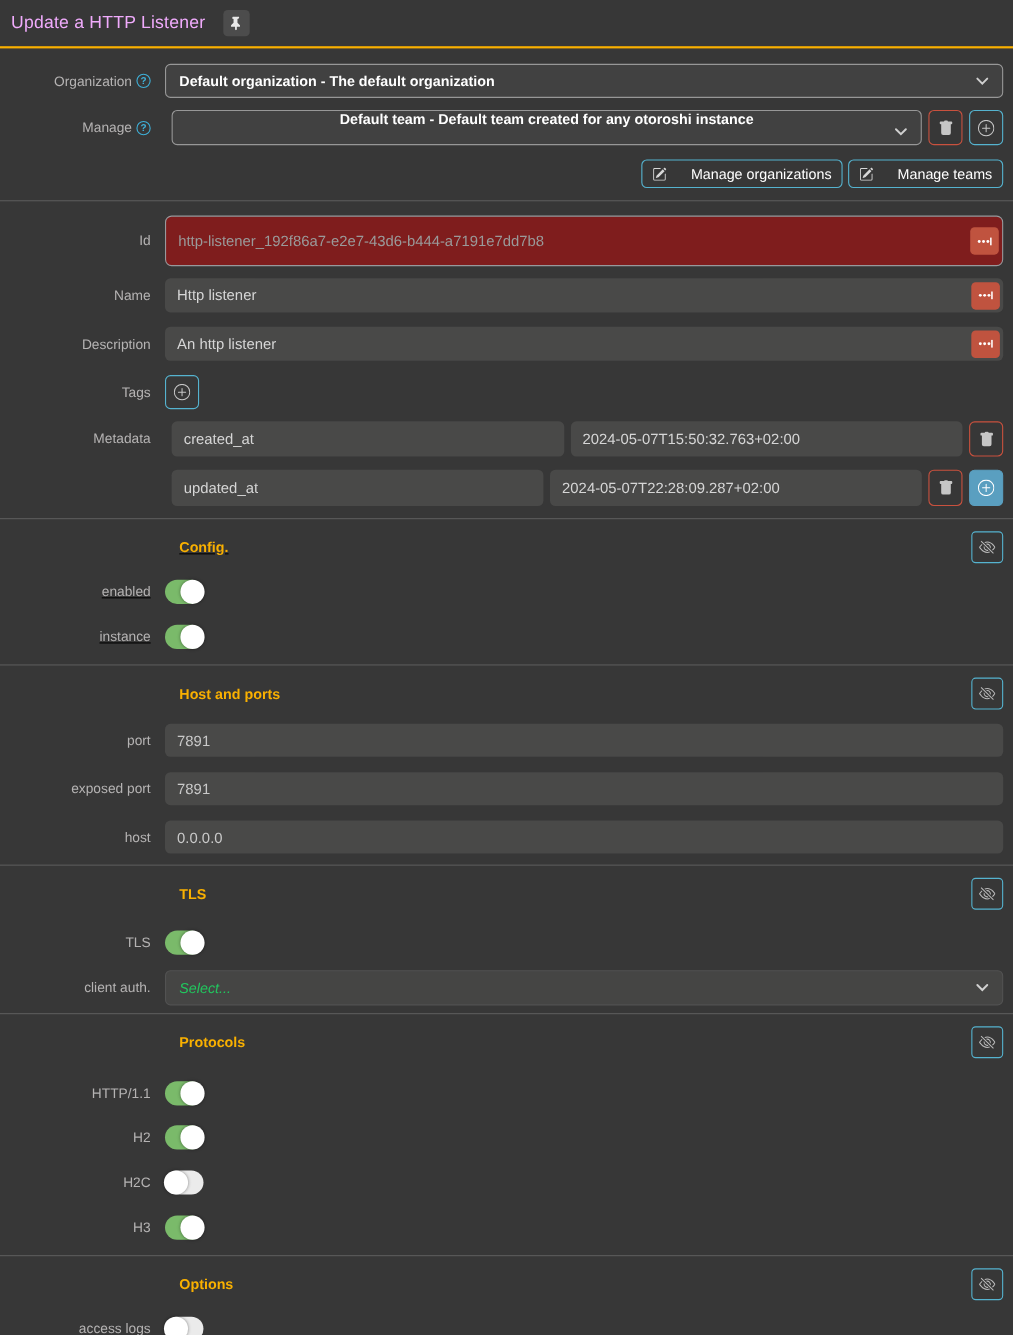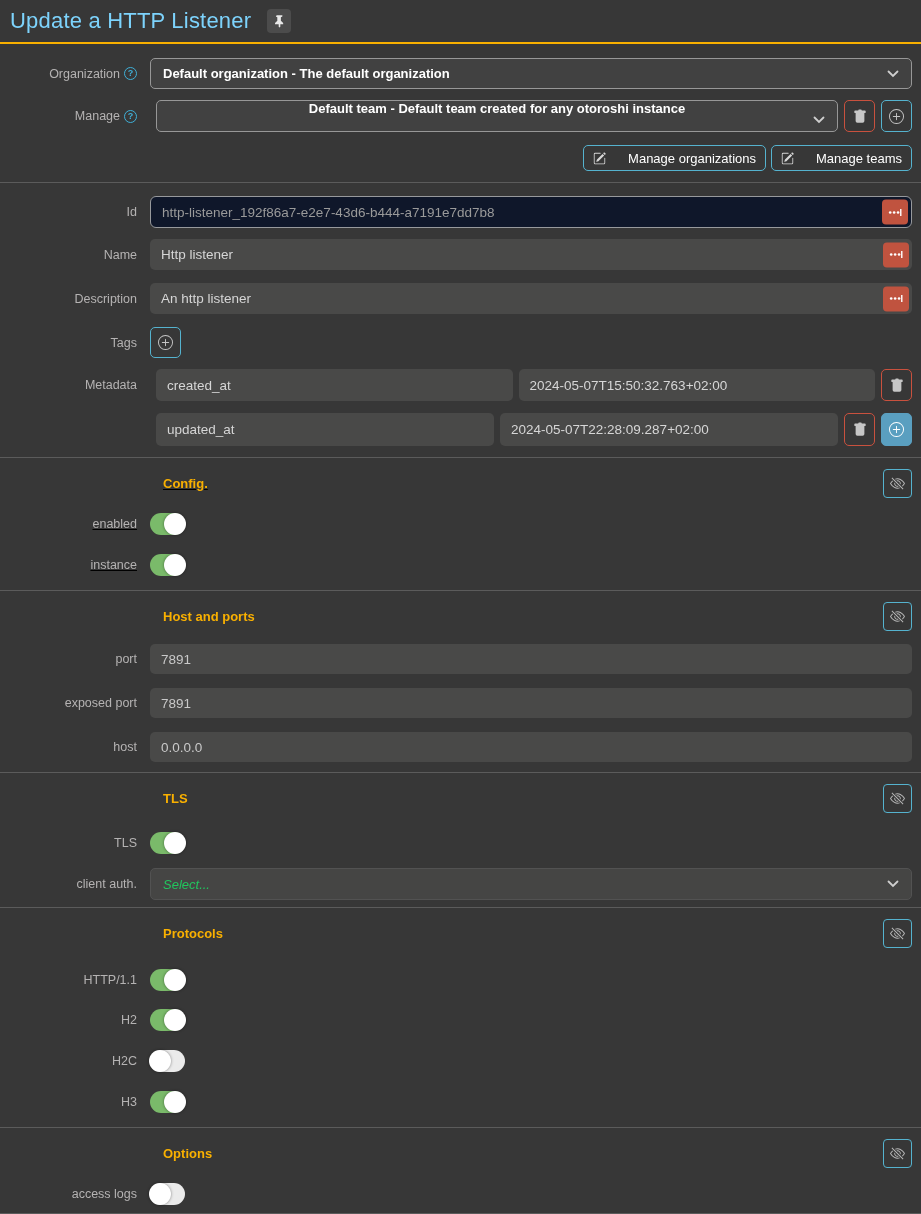--- a/index.html
+++ b/index.html
@@ -1,41 +1,41 @@
 <!DOCTYPE html>
 <html><head>
 <meta charset="utf-8">
 <style>
   html,body{margin:0;padding:0;background:#373737;}
   body{width:921px;height:1214px;overflow:hidden;font-family:"Liberation Sans",sans-serif;-webkit-font-smoothing:antialiased;}
   .page{width:921px;height:1214px;background:#373737;}
 
   
   .hdr{height:44px;display:flex;align-items:center;padding-left:10px;border-bottom:2px solid #f9b000;box-sizing:border-box;}
-  .hdr-title{color:#7dd3fc;font-size:22px;font-weight:400;letter-spacing:.2px;}
+  .hdr-title{color:#f0abfc;font-size:16px;font-weight:400;letter-spacing:.2px;}
   .pin-btn{margin-left:16px;width:24px;height:24px;background:#4c4c4c;border:none;border-radius:4px;display:flex;align-items:center;justify-content:center;color:#e8e8e8;cursor:pointer;padding:0;}
 
   
   .blk{box-sizing:border-box;}
   .row{display:flex;align-items:center;padding-right:9px;}
   .lbl{width:150px;min-width:150px;text-align:right;padding-right:13px;box-sizing:border-box;color:#b5b3b3;font-size:12.5px;display:flex;align-items:center;justify-content:flex-end;gap:4px;}
   .ctrl{flex:1;display:flex;align-items:center;min-width:0;}
 
   .hr-top{border-top:1px solid #5b5b5b;}
 
   
   .sel{flex:1;height:31px;background:#414141;border:1px solid #979797;border-radius:5px;display:flex;align-items:center;padding:0 12px;color:#fff;font-size:13px;font-weight:700;position:relative;cursor:pointer;box-sizing:border-box;}
   .sel .chev{margin-left:auto;color:#cfcfcf;display:flex;}
   .sel.soft{background:#454544;border:1px solid #525252;font-weight:400;color:#22c55e;height:32px;font-style:italic;}
 
   
   .tinput{flex:1;height:31px;background:#494948;border:none;border-radius:5px;color:#d6d6d6;font-size:13.5px;padding:0 34px 0 11px;box-sizing:border-box;outline:none;min-width:0;}
   .tinput.noicon{padding-right:11px;}
   .in-wrap{position:relative;flex:1;display:flex;min-width:0;}
-  .in-wrap.bordered{border:1px solid #97999c;border-radius:6px;background:#0f172a;height:32px;align-items:flex-end;box-sizing:border-box;}
+  .in-wrap.bordered{border:1px solid #97999c;border-radius:6px;background:#7f1d1d;height:46px;align-items:center;box-sizing:border-box;}
   .in-wrap.bordered .tinput{background:transparent;height:30px;}
   .in-wrap.bordered .tinput::placeholder{color:#9a9a9a;}
   .tinput::placeholder{color:#9a9a9a;}
   .dots-btn{position:absolute;right:3px;top:50%;transform:translateY(-50%);width:26px;height:25px;background:#c0533f;border:none;border-radius:4px;display:flex;align-items:center;justify-content:center;color:#fff;cursor:pointer;padding:0;}
 
   
   .icon-btn{width:31px;height:32px;background:transparent;border-radius:5px;display:flex;align-items:center;justify-content:center;color:#c6c6c6;cursor:pointer;padding:0;box-sizing:border-box;}
   .b-danger{border:1px solid #c9513e;}
   .b-blue{border:1px solid #55b3cf;}
   .b-fill-blue{border:1px solid #5a9fc0;background:#5a9fc0;color:#fff;}

